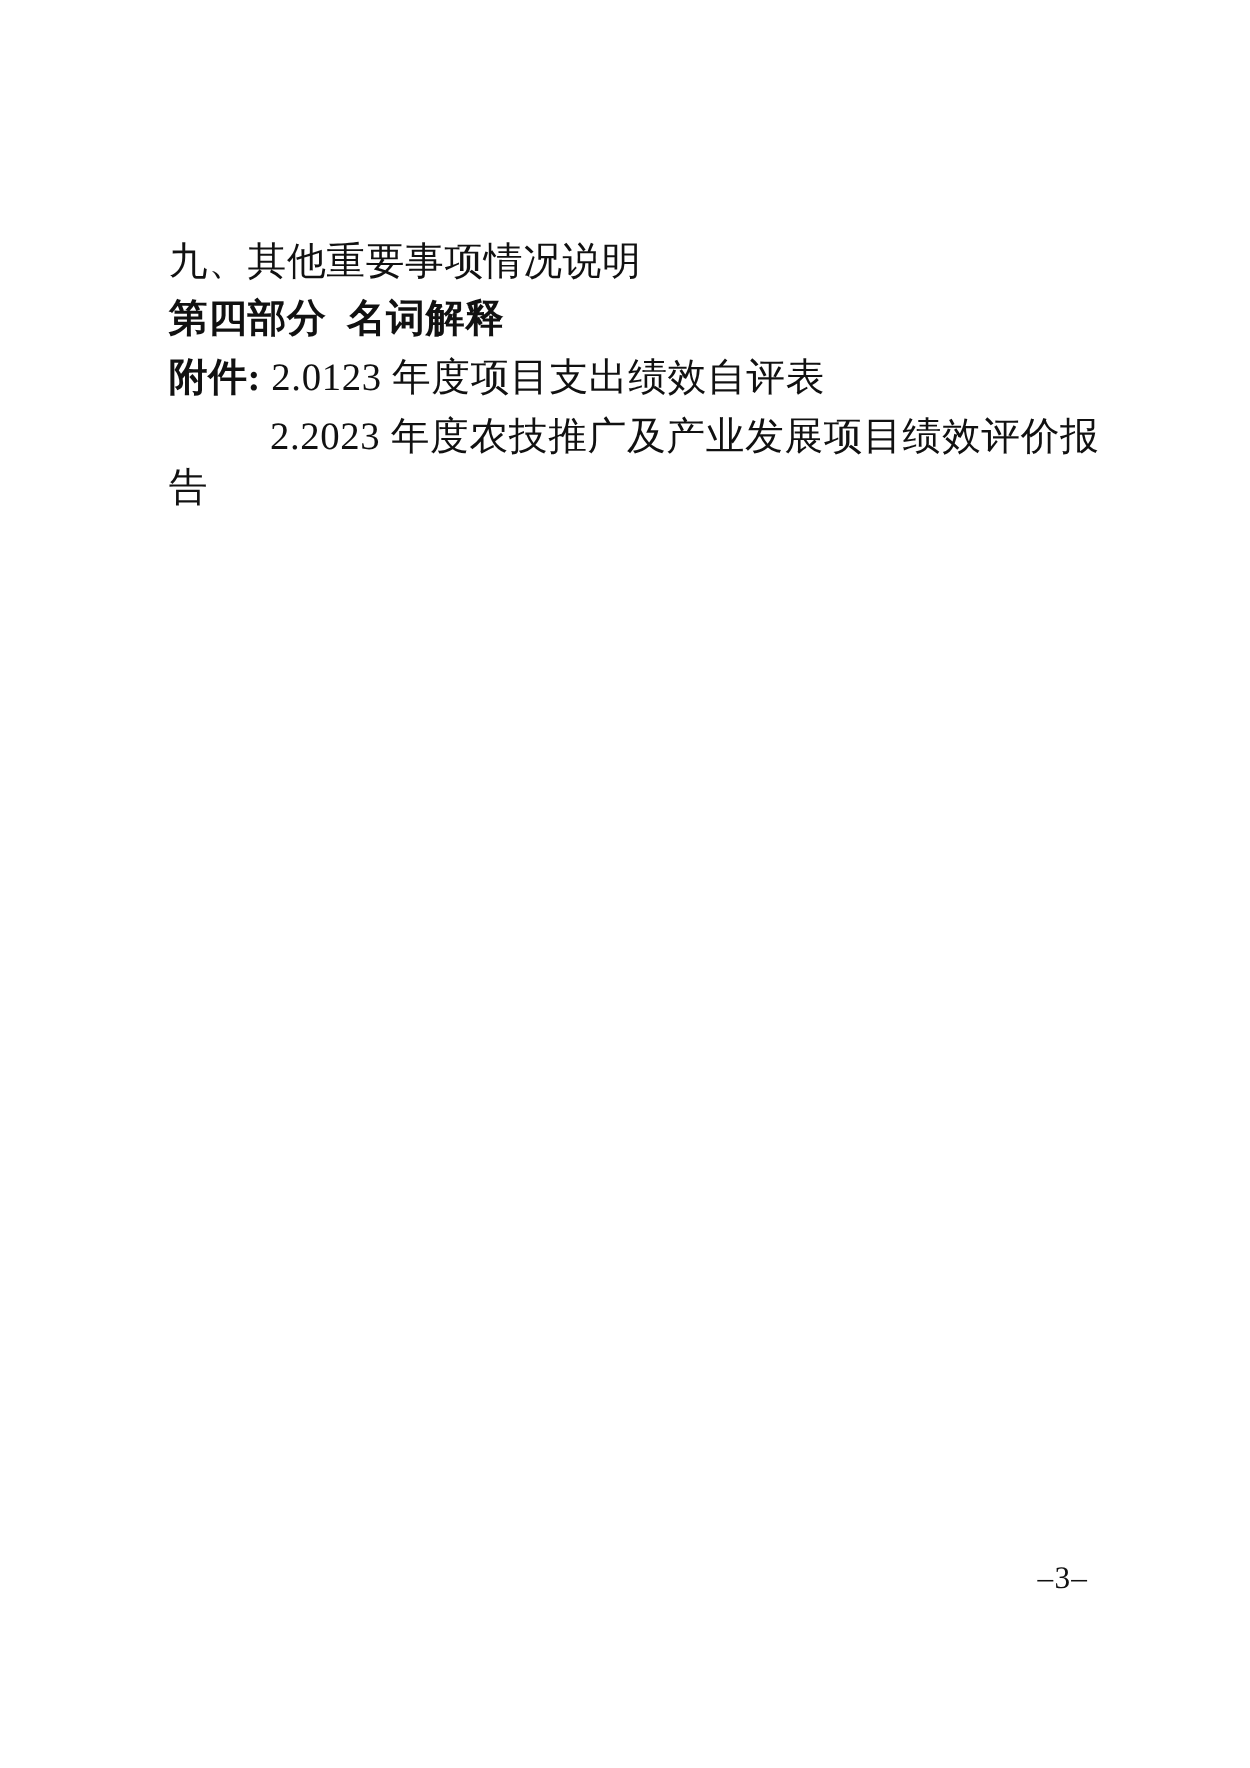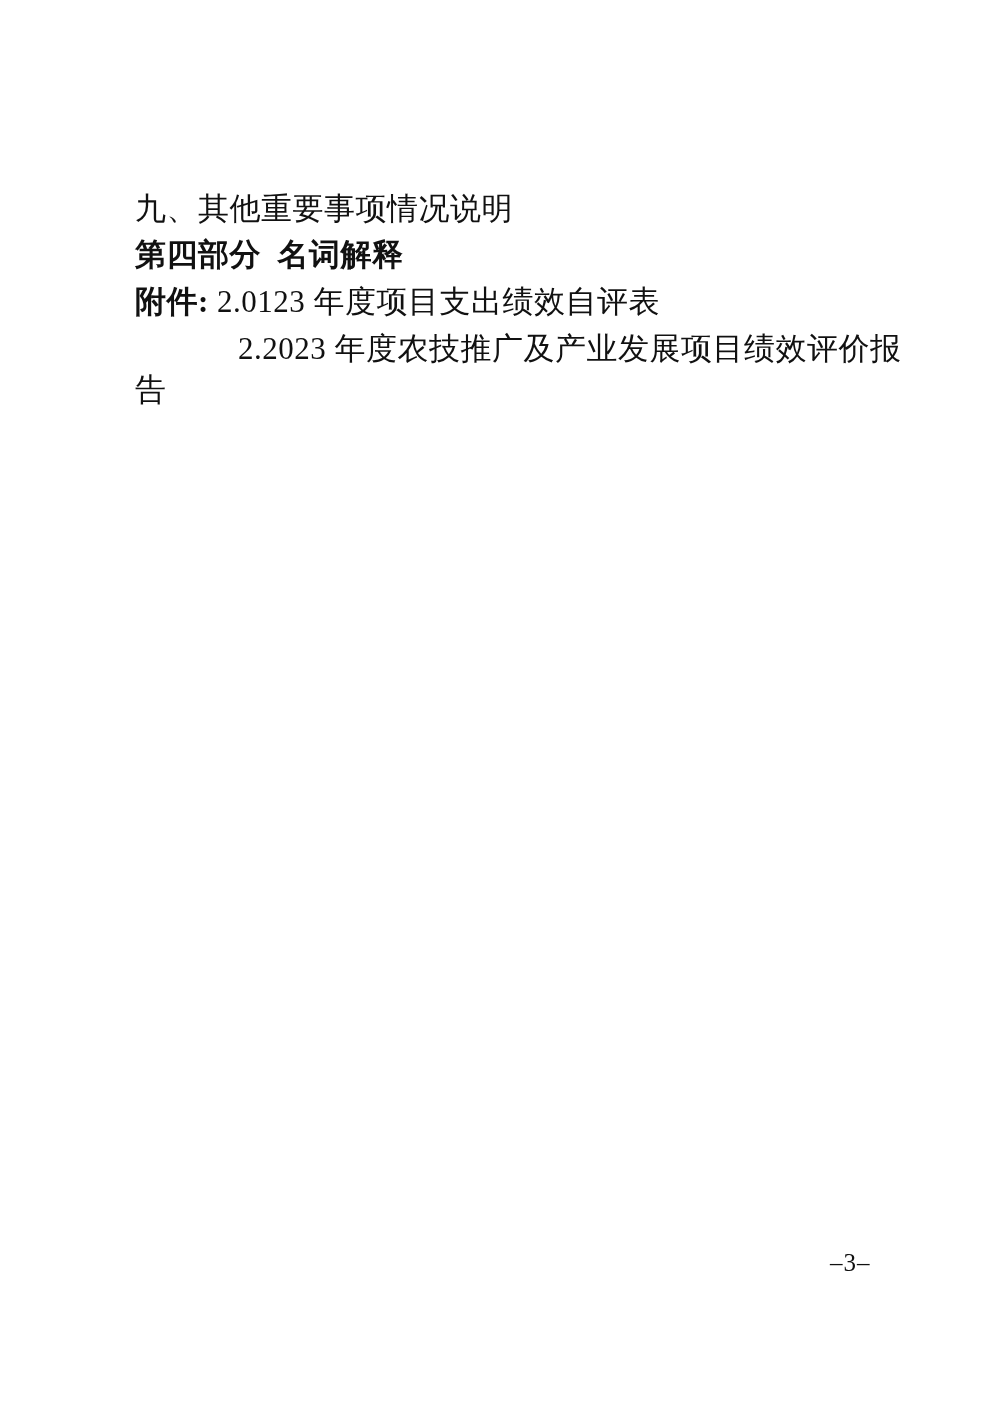--- a/index.html
+++ b/index.html
@@ -42,19 +42,19 @@
 <body>
 
 <div class="page">
 
   <div class="doc-line bold" style="top: 237px; left: 135px;">第四部分  名词解释</div>
 
   <div class="doc-line" style="top: 191px; left: 135px;">九、其他重要事项情况说明</div>
 
   <div class="doc-line" style="top: 284px; left: 135px;"><span class="bold">附件: </span><span>2.0123 年度项目支出绩效自评表</span></div>
 
-  <div class="doc-line" style="top: 331px; left: 238px;">2.2023 年度农技推广及产业发展项目绩效评价报</div>
+  <div class="doc-line" style="top: 331px; left: 216px;">2.2023 年度农技推广及产业发展项目绩效评价报</div>
 
   <div class="doc-line" style="top: 372px; left: 135px;">告</div>
 
   <div class="footer-page-number">–3–</div>
 
 </div>
 
 </body></html>

